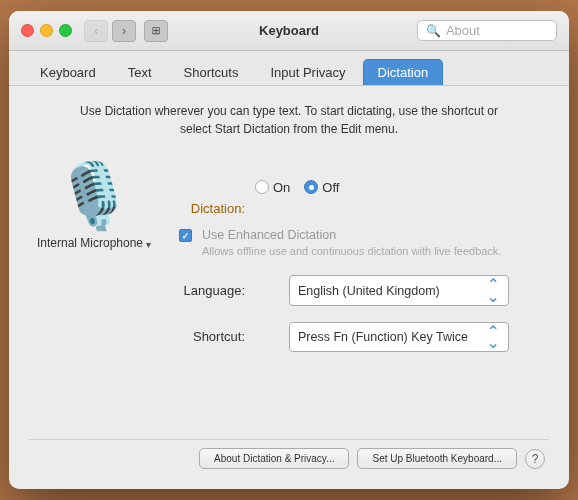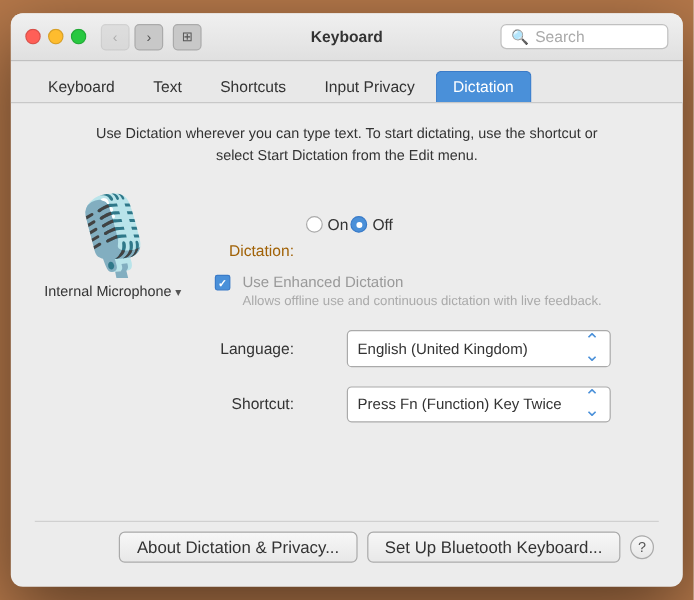--- a/index.html
+++ b/index.html
@@ -188,21 +188,21 @@
       font-size: 13px;
       color: #a16207;
       font-weight: 400;
       min-width: 70px;
       text-align: right;
       margin-top: 43px;
     }
     .radio-group {
       display: flex;
       align-items: center;
-      gap: 2px;
+      gap: 14px;
     }
     .radio-item {
       display: flex;
       align-items: center;
       gap: 4px;
       font-size: 13px;
       color: #333;
       cursor: pointer;
     }
     .radio-circle {
@@ -304,21 +304,21 @@
       display: flex;
       justify-content: flex-end;
       align-items: center;
       gap: 8px;
       padding: 8px 4px 4px;
       border-top: 1px solid #d0d0d0;
       margin-top: auto;
     }
     .btn {
       padding: 4px 14px;
-      font-size: 14px;
+      font-size: 10px;
       background: linear-gradient(to bottom, #f7f7f7, #e8e8e8);
       border: 1px solid #aaa;
       border-radius: 5px;
       cursor: pointer;
       color: #333;
     }
     .help-btn {
       width: 20px;
       height: 20px;
       border-radius: 50%;
@@ -345,21 +345,21 @@
       <div class="traffic-light tl-max"></div>
     </div>
     <div class="nav-buttons">
       <div class="nav-btn disabled">‹</div>
       <div class="nav-btn">›</div>
     </div>
     <div class="grid-btn">⊞</div>
     <div class="title">Keyboard</div>
     <div class="search-bar">
       <span class="search-icon-char">🔍</span>
-      <span class="search-placeholder">Search</span>
+      <span class="search-placeholder">About</span>
     </div>
   </div>
 
   <div class="tabs-bar">
     <div class="tab">Keyboard</div>
     <div class="tab">Text</div>
     <div class="tab">Shortcuts</div>
     <div class="tab">Input Privacy</div>
     <div class="tab active">Dictation</div>
   </div>

